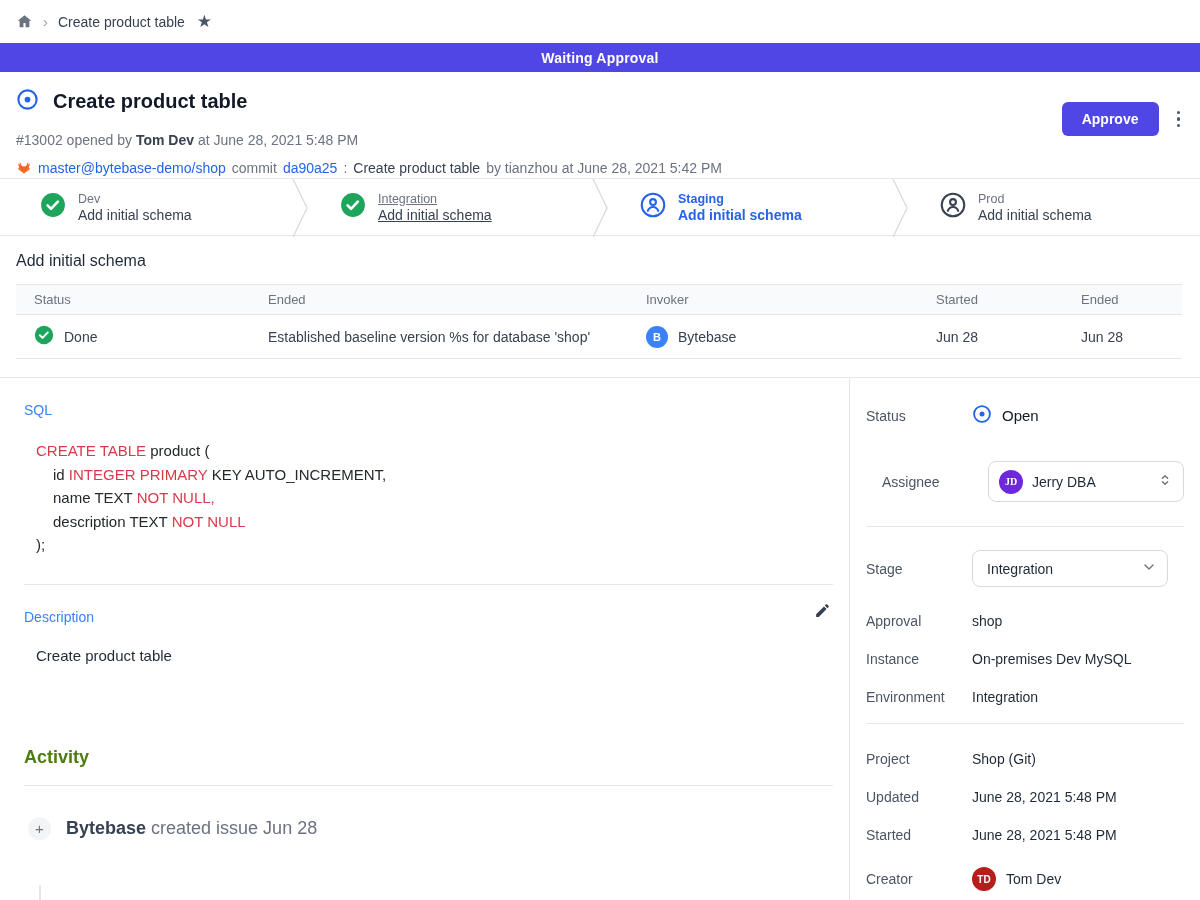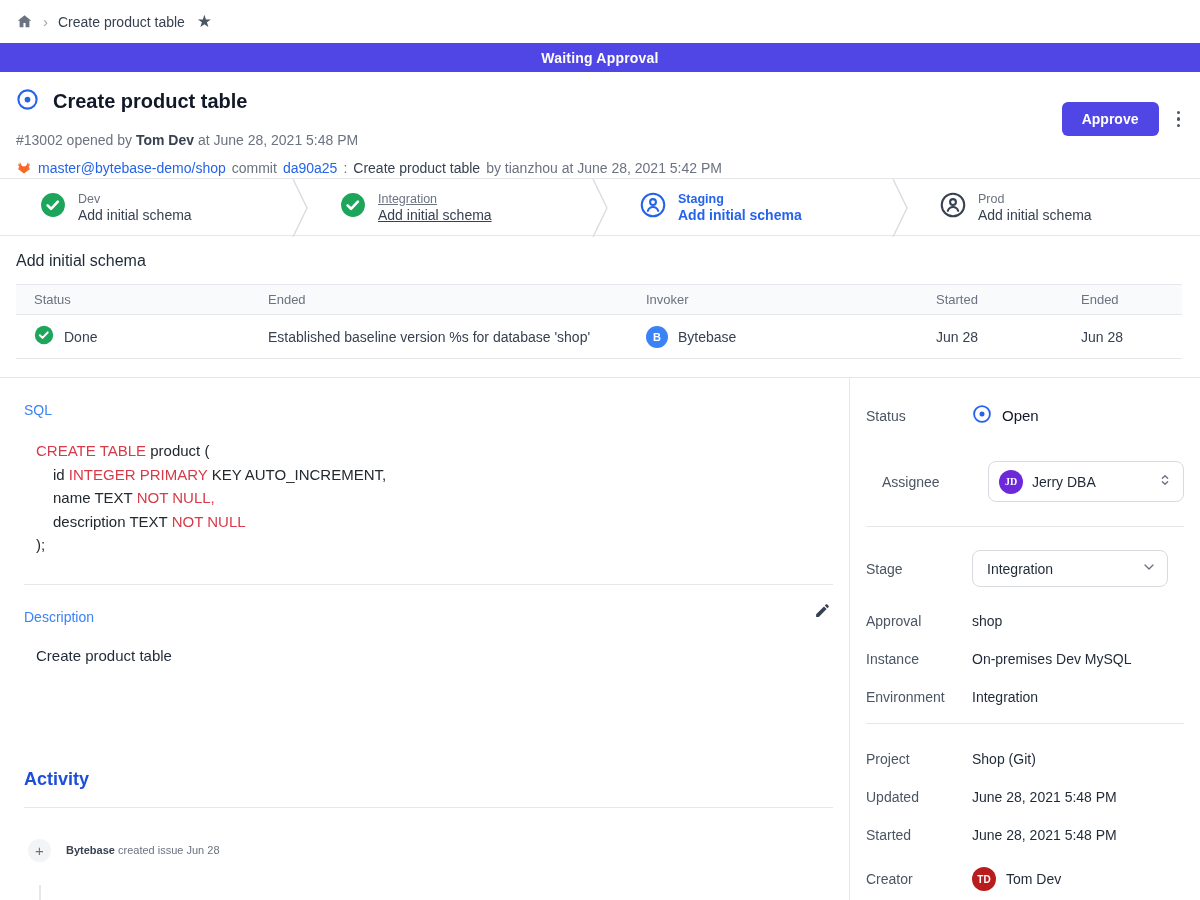--- a/index.html
+++ b/index.html
@@ -63,26 +63,26 @@
   .pane-label { font-size:14px; color:#3b82f6; }
   .sql-code { margin:21px 0 0 12px; font-size:15px; line-height:23.5px; color:#24292e; }
   .sql-line.ind { padding-left:17px; }
   .kw { color:#d73a49; }
 
   .soft-divider { border:none; border-top:1px solid #e5e7eb; margin-top:27px; }
   .desc-head { margin-top:15px; display:flex; align-items:flex-end; justify-content:space-between; }
   .desc-body { margin:22px 0 0 12px; font-size:15px; color:#1f2937; }
   .pencil { cursor:pointer; padding:2px; }
 
-  .activity-title { margin-top:105px; font-size:18px; font-weight:700; color:#1d4ed8; }
+  .activity-title { margin-top:83px; font-size:18px; font-weight:700; color:#4d7c0f; }
   .activity-divider { border:none; border-top:1px solid #e5e7eb; margin-top:17px; }
   .timeline-item { margin-top:31px; display:flex; align-items:center; gap:15px; position:relative; margin-left:4px; }
   .plus-node { width:23px; height:23px; border-radius:50%; background:#f3f4f6; color:#6b7280;
     display:flex; align-items:center; justify-content:center; font-size:15px; }
-  .timeline-text { font-size:11px; color:#6b7280; }
+  .timeline-text { font-size:18px; color:#6b7280; }
   .timeline-text .strong { color:#374151; font-weight:600; }
   .main-pane { position:relative; }
   .tail-abs { position:absolute; left:39px; bottom:-2px; width:1.5px; height:24px; background:#e5e7eb; }
 
   
   .side-row { display:flex; align-items:center; }
   .side-label { flex:0 0 106px; font-size:14px; color:#4b5563; }
   .side-value { font-size:14px; color:#1f2937; font-weight:500; }
   .side-value.plain { font-weight:400; }
   .status-val { display:flex; align-items:center; gap:10px; font-size:15px; color:#111827; font-weight:500; }

